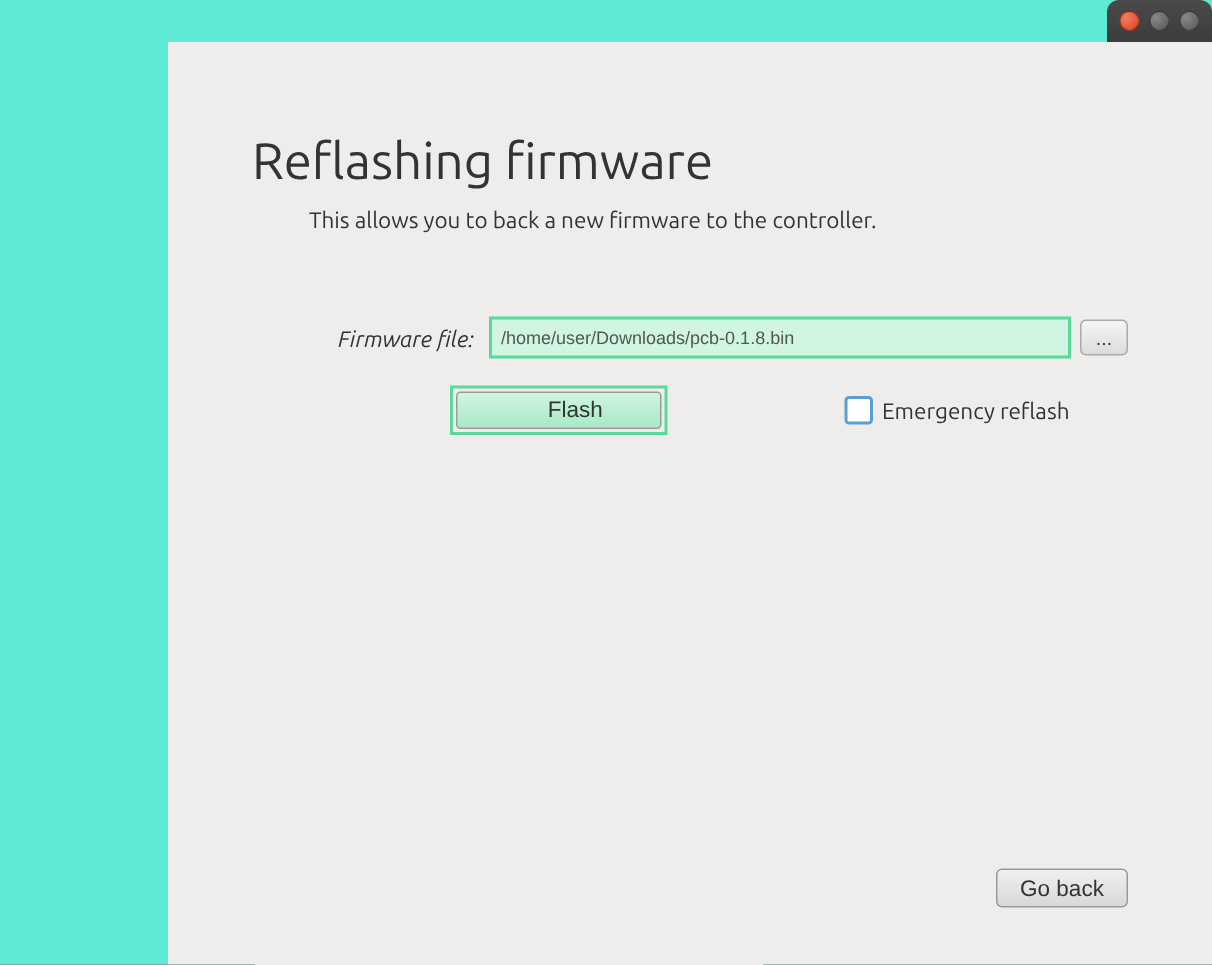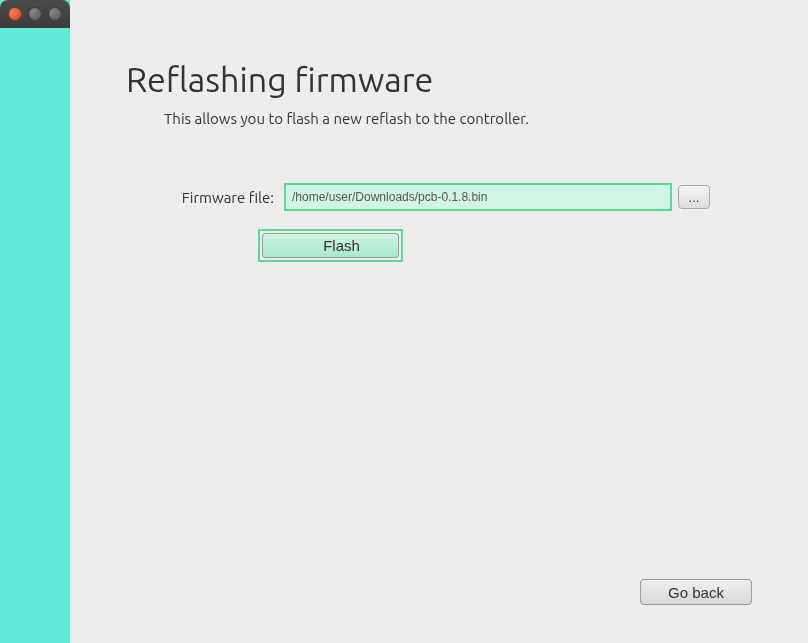--- a/index.html
+++ b/index.html
@@ -12,20 +12,22 @@
       background: #3a2a2a;
       width: 808px;
       height: 643px;
       overflow: hidden;
     }
     .window {
       width: 808px;
       height: 643px;
       background: #5eead4;
       display: flex;
+      flex-direction: column;
+      align-items: flex-end;
     }
     .titlebar {
       height: 28px;
       background: linear-gradient(to bottom, #4a4a4a, #3c3c3c);
       border-radius: 8px 8px 0 0;
       display: flex;
       align-items: center;
       padding: 0 8px;
       gap: 6px;
     }
@@ -75,20 +77,21 @@
       align-items: center;
       margin-left: 38px;
       margin-bottom: 18px;
     }
     .form-label {
       font-size: 15px;
       color: #333;
       margin-right: 10px;
       min-width: 110px;
       text-align: right;
+      font-style: italic;
     }
     .file-input {
       width: 388px;
       height: 24px;
       border: 2px solid #59d99a;
       background: #d0f5e0;
       font-size: 12px;
       color: #555;
       padding: 12px 6px;
       outline: none;
@@ -143,50 +146,54 @@
       cursor: pointer;
     }
     .checkbox-label {
       font-size: 15px;
       color: #333;
     }
     .goback-btn {
       position: absolute;
       right: 56px;
       bottom: 38px;
-      width: 112px;
+      width: 88px;
       height: 26px;
       border: 1px solid #999;
       border-radius: 4px;
       background: linear-gradient(to bottom, #f0f0f0, #d8d8d8);
       font-size: 15px;
       color: #333;
       cursor: pointer;
     }
   </style>
 </head>
 <body>
 
 <div class="window">
   <div class="titlebar">
     <div class="tb-btn tb-close"></div>
     <div class="tb-btn tb-min"></div>
     <div class="tb-btn tb-max"></div>
   </div>
   <div class="content">
     <h1 class="page-title">Reflashing firmware</h1>
-    <div class="page-subtitle">This allows you to flash a new reflash to the controller.</div>
+    <div class="page-subtitle">This allows you to back a new firmware to the controller.</div>
 
     <div class="form-row">
       <span class="form-label">Firmware file:</span>
       <input type="text" class="file-input" value="/home/user/Downloads/pcb-0.1.8.bin" style="">
       <button class="browse-btn">...</button>
     </div>
 
     <div class="action-row">
       <div class="flash-btn-wrap">
         <button class="flash-btn">Flash</button>
       </div>
+      <div class="checkbox-wrap">
+        <div class="checkbox"></div>
+        <span class="checkbox-label">Emergency reflash</span>
+      </div>
     </div>
 
     <button class="goback-btn">Go back</button>
   </div>
 </div>
 
 </body></html>

